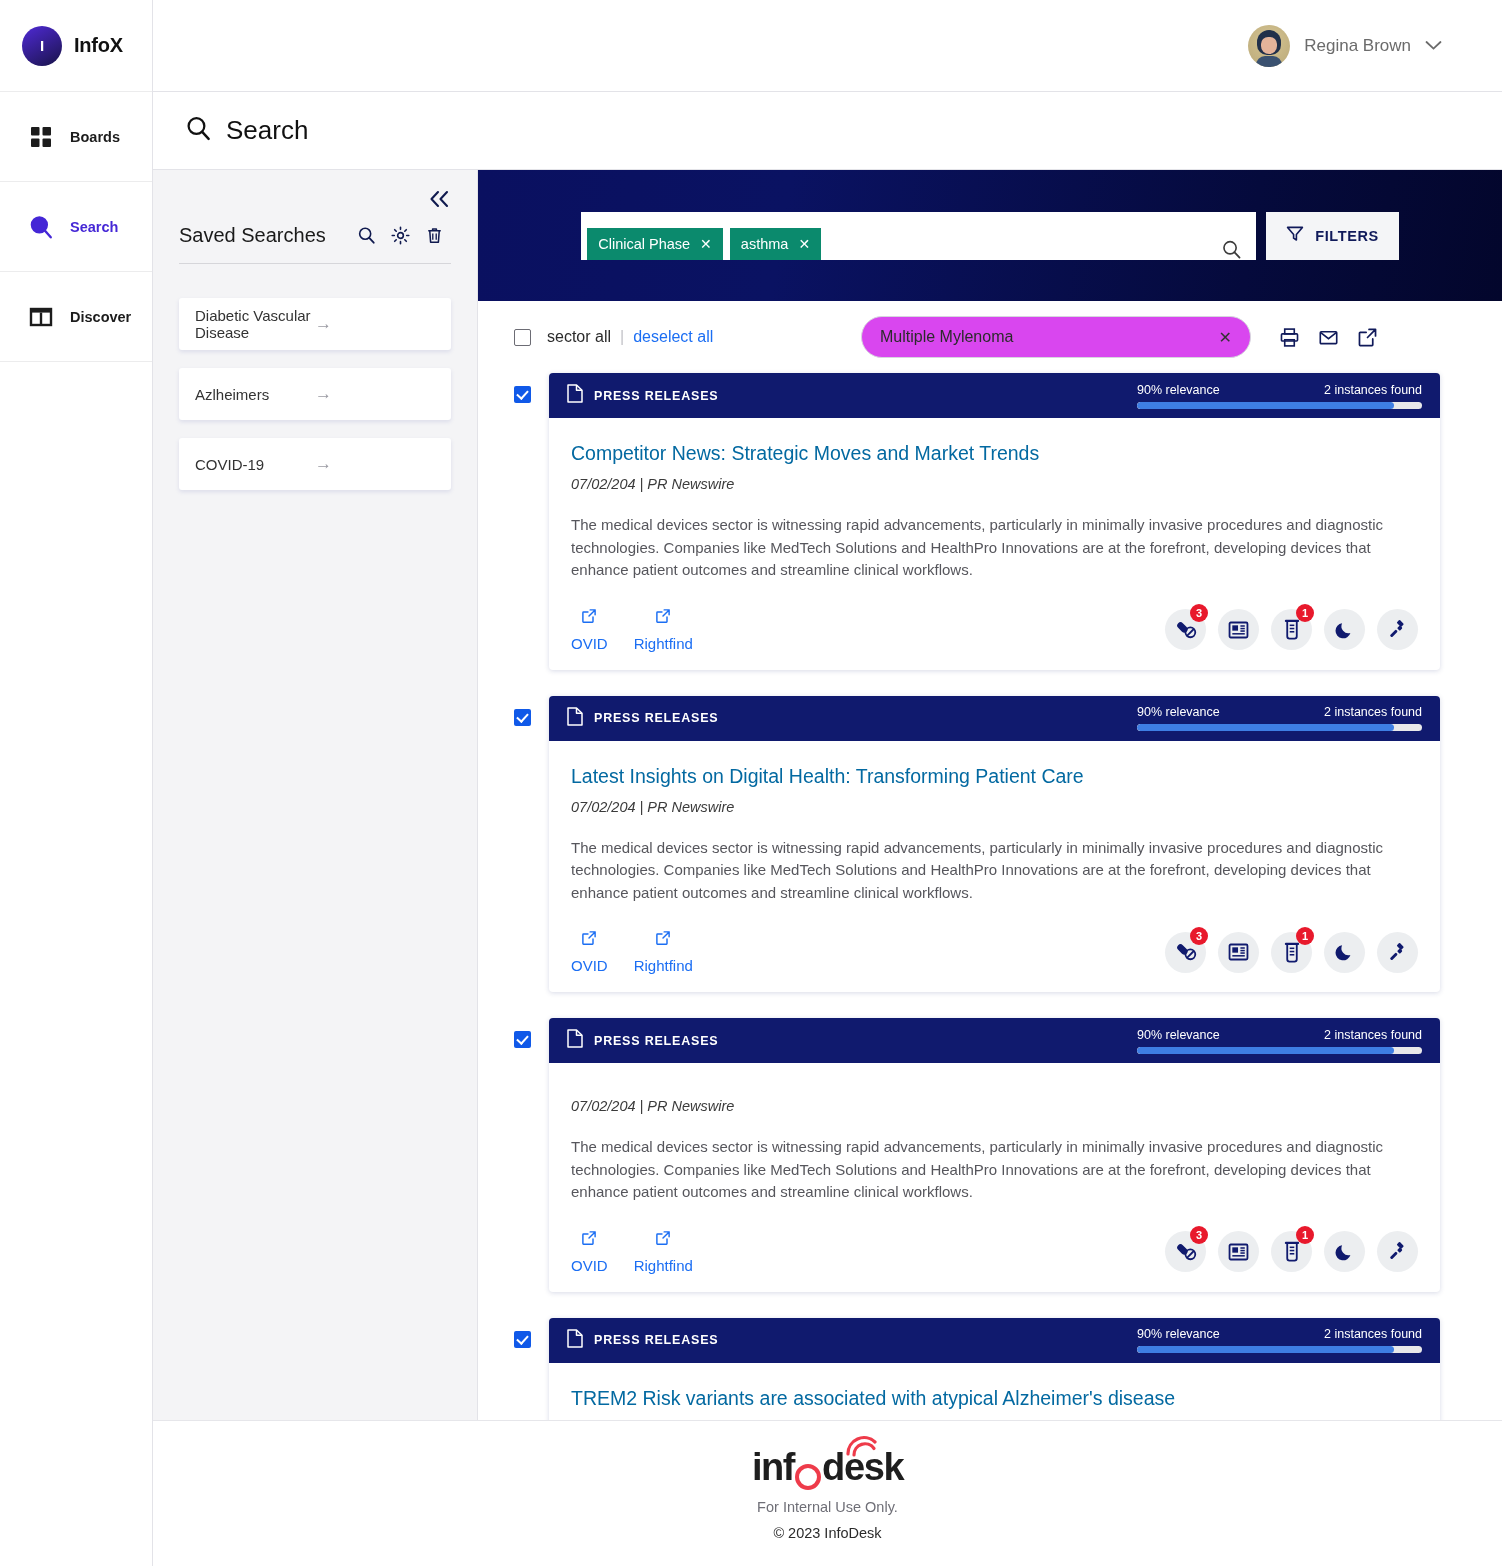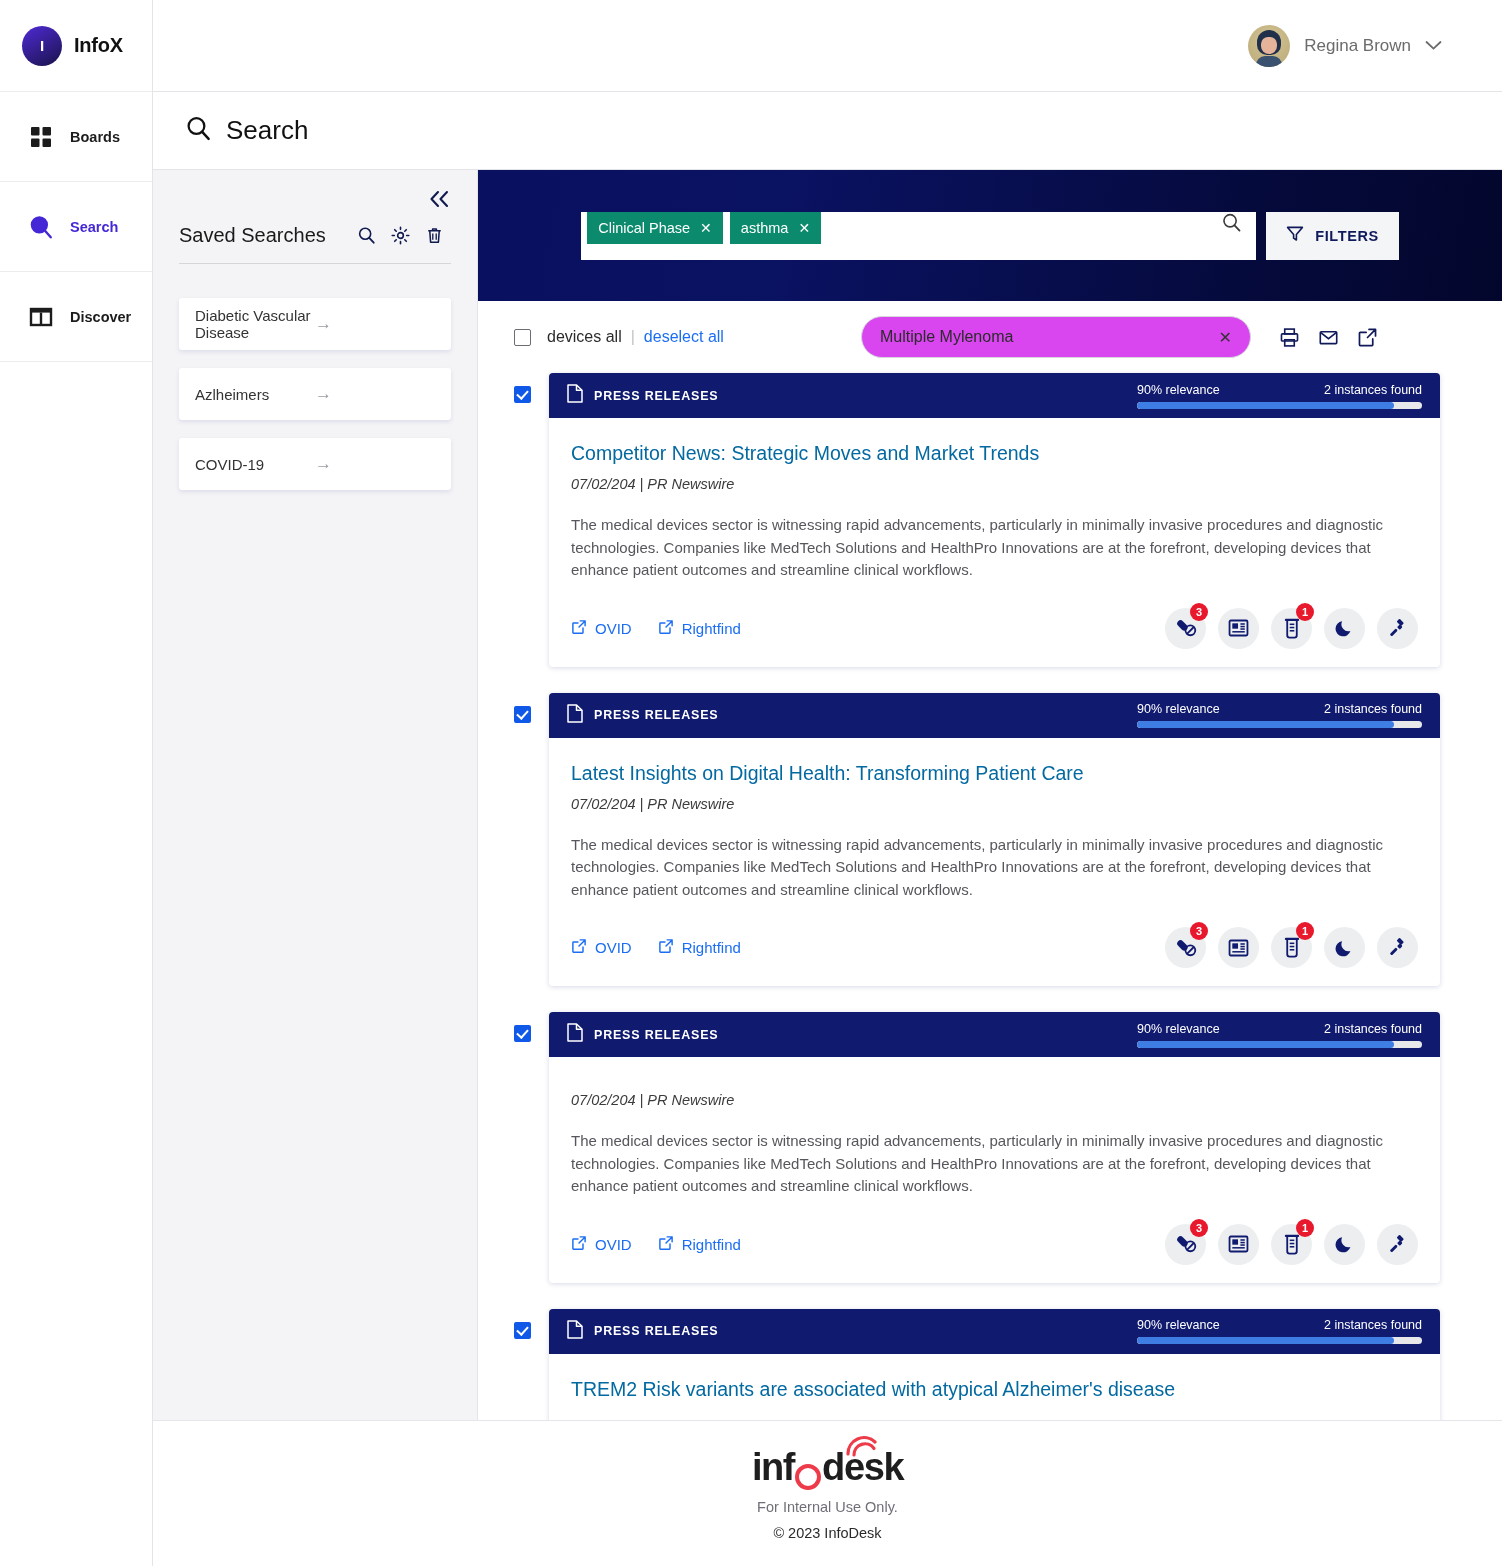--- a/index.html
+++ b/index.html
@@ -99,21 +99,21 @@
   .saved-card .arr { color:#9a9aa2; font-size:17px; }
 
   
   .results { flex:1; min-width:0; display:flex; flex-direction:column; }
   .searchband {
     height: 131px;
     background: linear-gradient(100deg, #0a1060 0%, #0a1262 30%, #050a3c 75%, #03062c 100%);
     display:flex; align-items:center; justify-content:center; gap: 10px;
   }
   .searchfield {
-    width: 675px; height: 48px; background:#fff; display:flex; align-items:flex-start;
+    width: 675px; height: 48px; background:#fff; display:flex; align-items:flex-end;
     padding: 0 14px 0 6px; gap: 7px;
   }
   .chip {
     background:#0b8a6d; color:#fff; font-size:14.5px;
     height: 32px; display:flex; align-items:center; gap:10px; padding: 0 11px;
     cursor:pointer;
   }
   .chip .x { font-size: 14px; }
   .searchfield .grow { flex:1; }
   .sf-ico { color:#3c3c3c; display:flex; }
@@ -172,21 +172,21 @@
   .bar i { display:block; height:100%; background:#3e7ee4; border-radius:4px; }
 
   .card-body { padding: 24px 22px 18px 22px; }
   .card-title { font-size: 19.5px; color:#0369a1; font-weight:400; }
   .card-meta { font-style: italic; font-size:14.5px; color:#3b3b3b; margin-top: 11px; }
   .card-text { margin-top: 22px; font-size: 15px; line-height: 22.5px; color:#56565c; }
 
   .card-foot { display:flex; align-items:center; margin-top: 26px; }
   .ext-link {
     display:flex; align-items:center; gap:8px; color:#1b6ef3; font-size:15px;
-    margin-right: 26px; cursor:pointer;
+    margin-right: 26px; cursor:pointer;flex-direction:column;
   }
   .act-row { margin-left:auto; display:flex; align-items:center; gap: 12px; }
   .act {
     width:41px; height:41px; border-radius:50%; background:#eceef0;
     display:flex; align-items:center; justify-content:center; position:relative; cursor:pointer;
   }
   .badge {
     position:absolute; top:-5px; right:-2px; min-width:18px; height:18px; border-radius:9px;
     background:#e8192c; color:#fff; font-size:11px; font-weight:700;
     display:flex; align-items:center; justify-content:center; padding:0 4px;
@@ -354,21 +354,21 @@
                 </svg>
             </span>
             <span>FILTERS</span>
           </div>
         </div>
 
         <div class="listarea">
 
           <div class="toolsrow">
             <span class="cb"></span>
-            <span class="lbl">devices all</span>
+            <span class="lbl">sector all</span>
             <span class="divider-v">|</span>
             <span class="link-blue">deselect all</span>
             <span class="spacer"></span>
             <div class="pill-input">
               <span class="val">Multiple Mylenoma</span>
               <span class="clr">✕</span>
             </div>
             <div class="tool-icos">
               <span>
                 <svg width="21" height="21" viewBox="0 0 22 22" fill="none">

